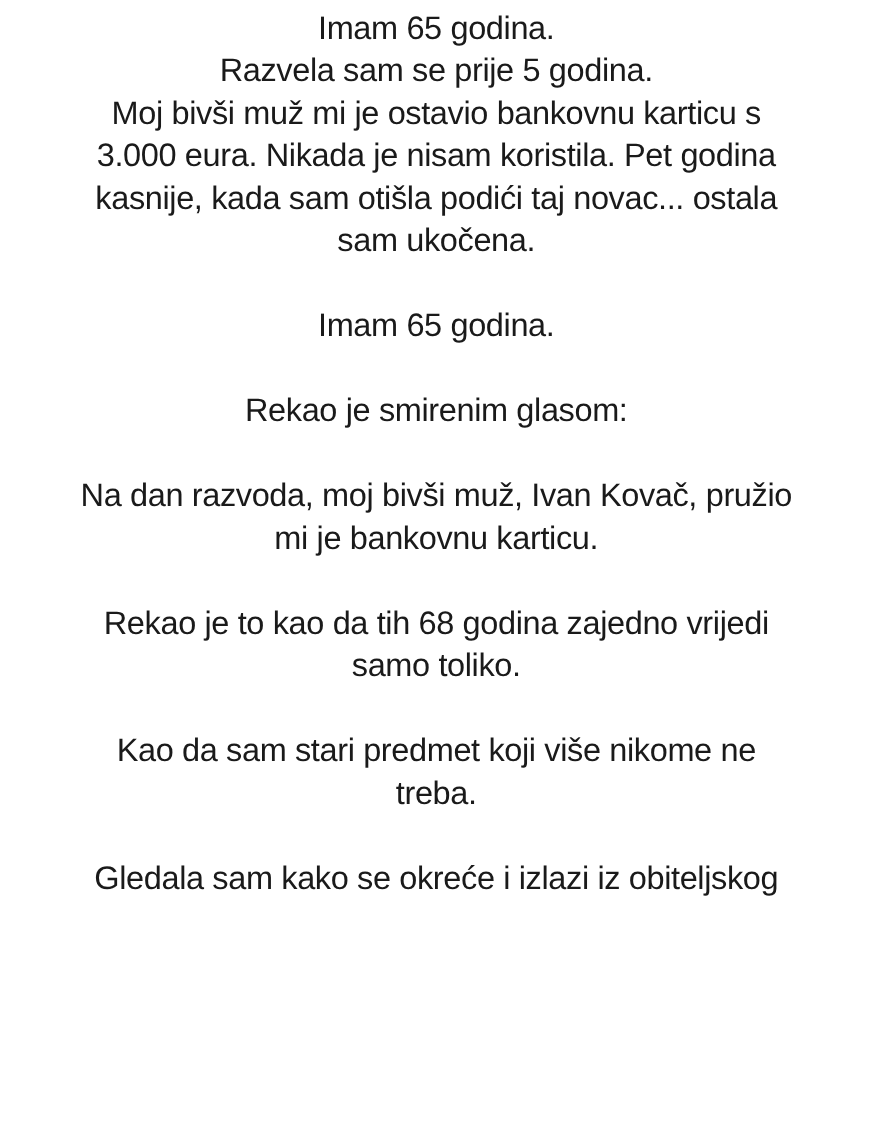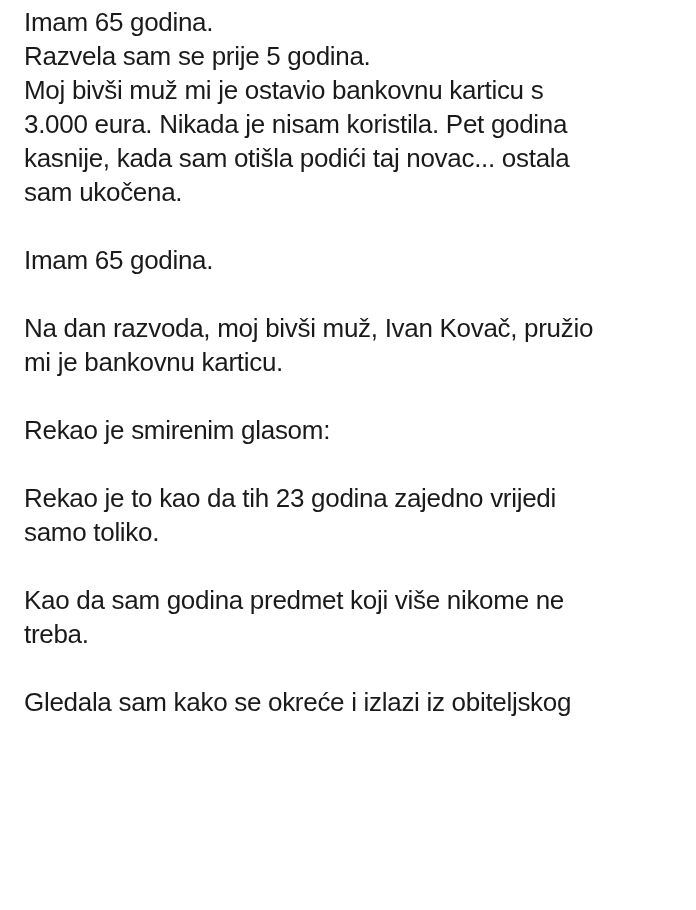--- a/index.html
+++ b/index.html
@@ -18,37 +18,38 @@
     width: 696px;
     padding: 5px 22px 0 24px;
     color: #1a1a1a;
     font-size: 26px;
     line-height: 34px;
     letter-spacing: -0.3px;
   }
   .story p {
     margin: 0 0 34px 0;
     white-space: pre-line; 
+    text-align: center;
   }
   .story p:last-child {
     margin-bottom: 0;
   }
 </style>
 </head>
 <body>
 
 <div class="story">
   <p>Imam 65 godina.
 Razvela sam se prije 5 godina.
 Moj bivši muž mi je ostavio bankovnu karticu s
 3.000 eura. Nikada je nisam koristila. Pet godina
 kasnije, kada sam otišla podići taj novac... ostala
 sam ukočena.</p>
   <p>Imam 65 godina.</p>
+  <p>Rekao je smirenim glasom:</p>
   <p>Na dan razvoda, moj bivši muž, Ivan Kovač, pružio
 mi je bankovnu karticu.</p>
-  <p>Rekao je smirenim glasom:</p>
-  <p>Rekao je to kao da tih 23 godina zajedno vrijedi
+  <p>Rekao je to kao da tih 68 godina zajedno vrijedi
 samo toliko.</p>
-  <p>Kao da sam godina predmet koji više nikome ne
+  <p>Kao da sam stari predmet koji više nikome ne
 treba.</p>
   <p>Gledala sam kako se okreće i izlazi iz obiteljskog</p>
 </div>
 
 </body></html>

